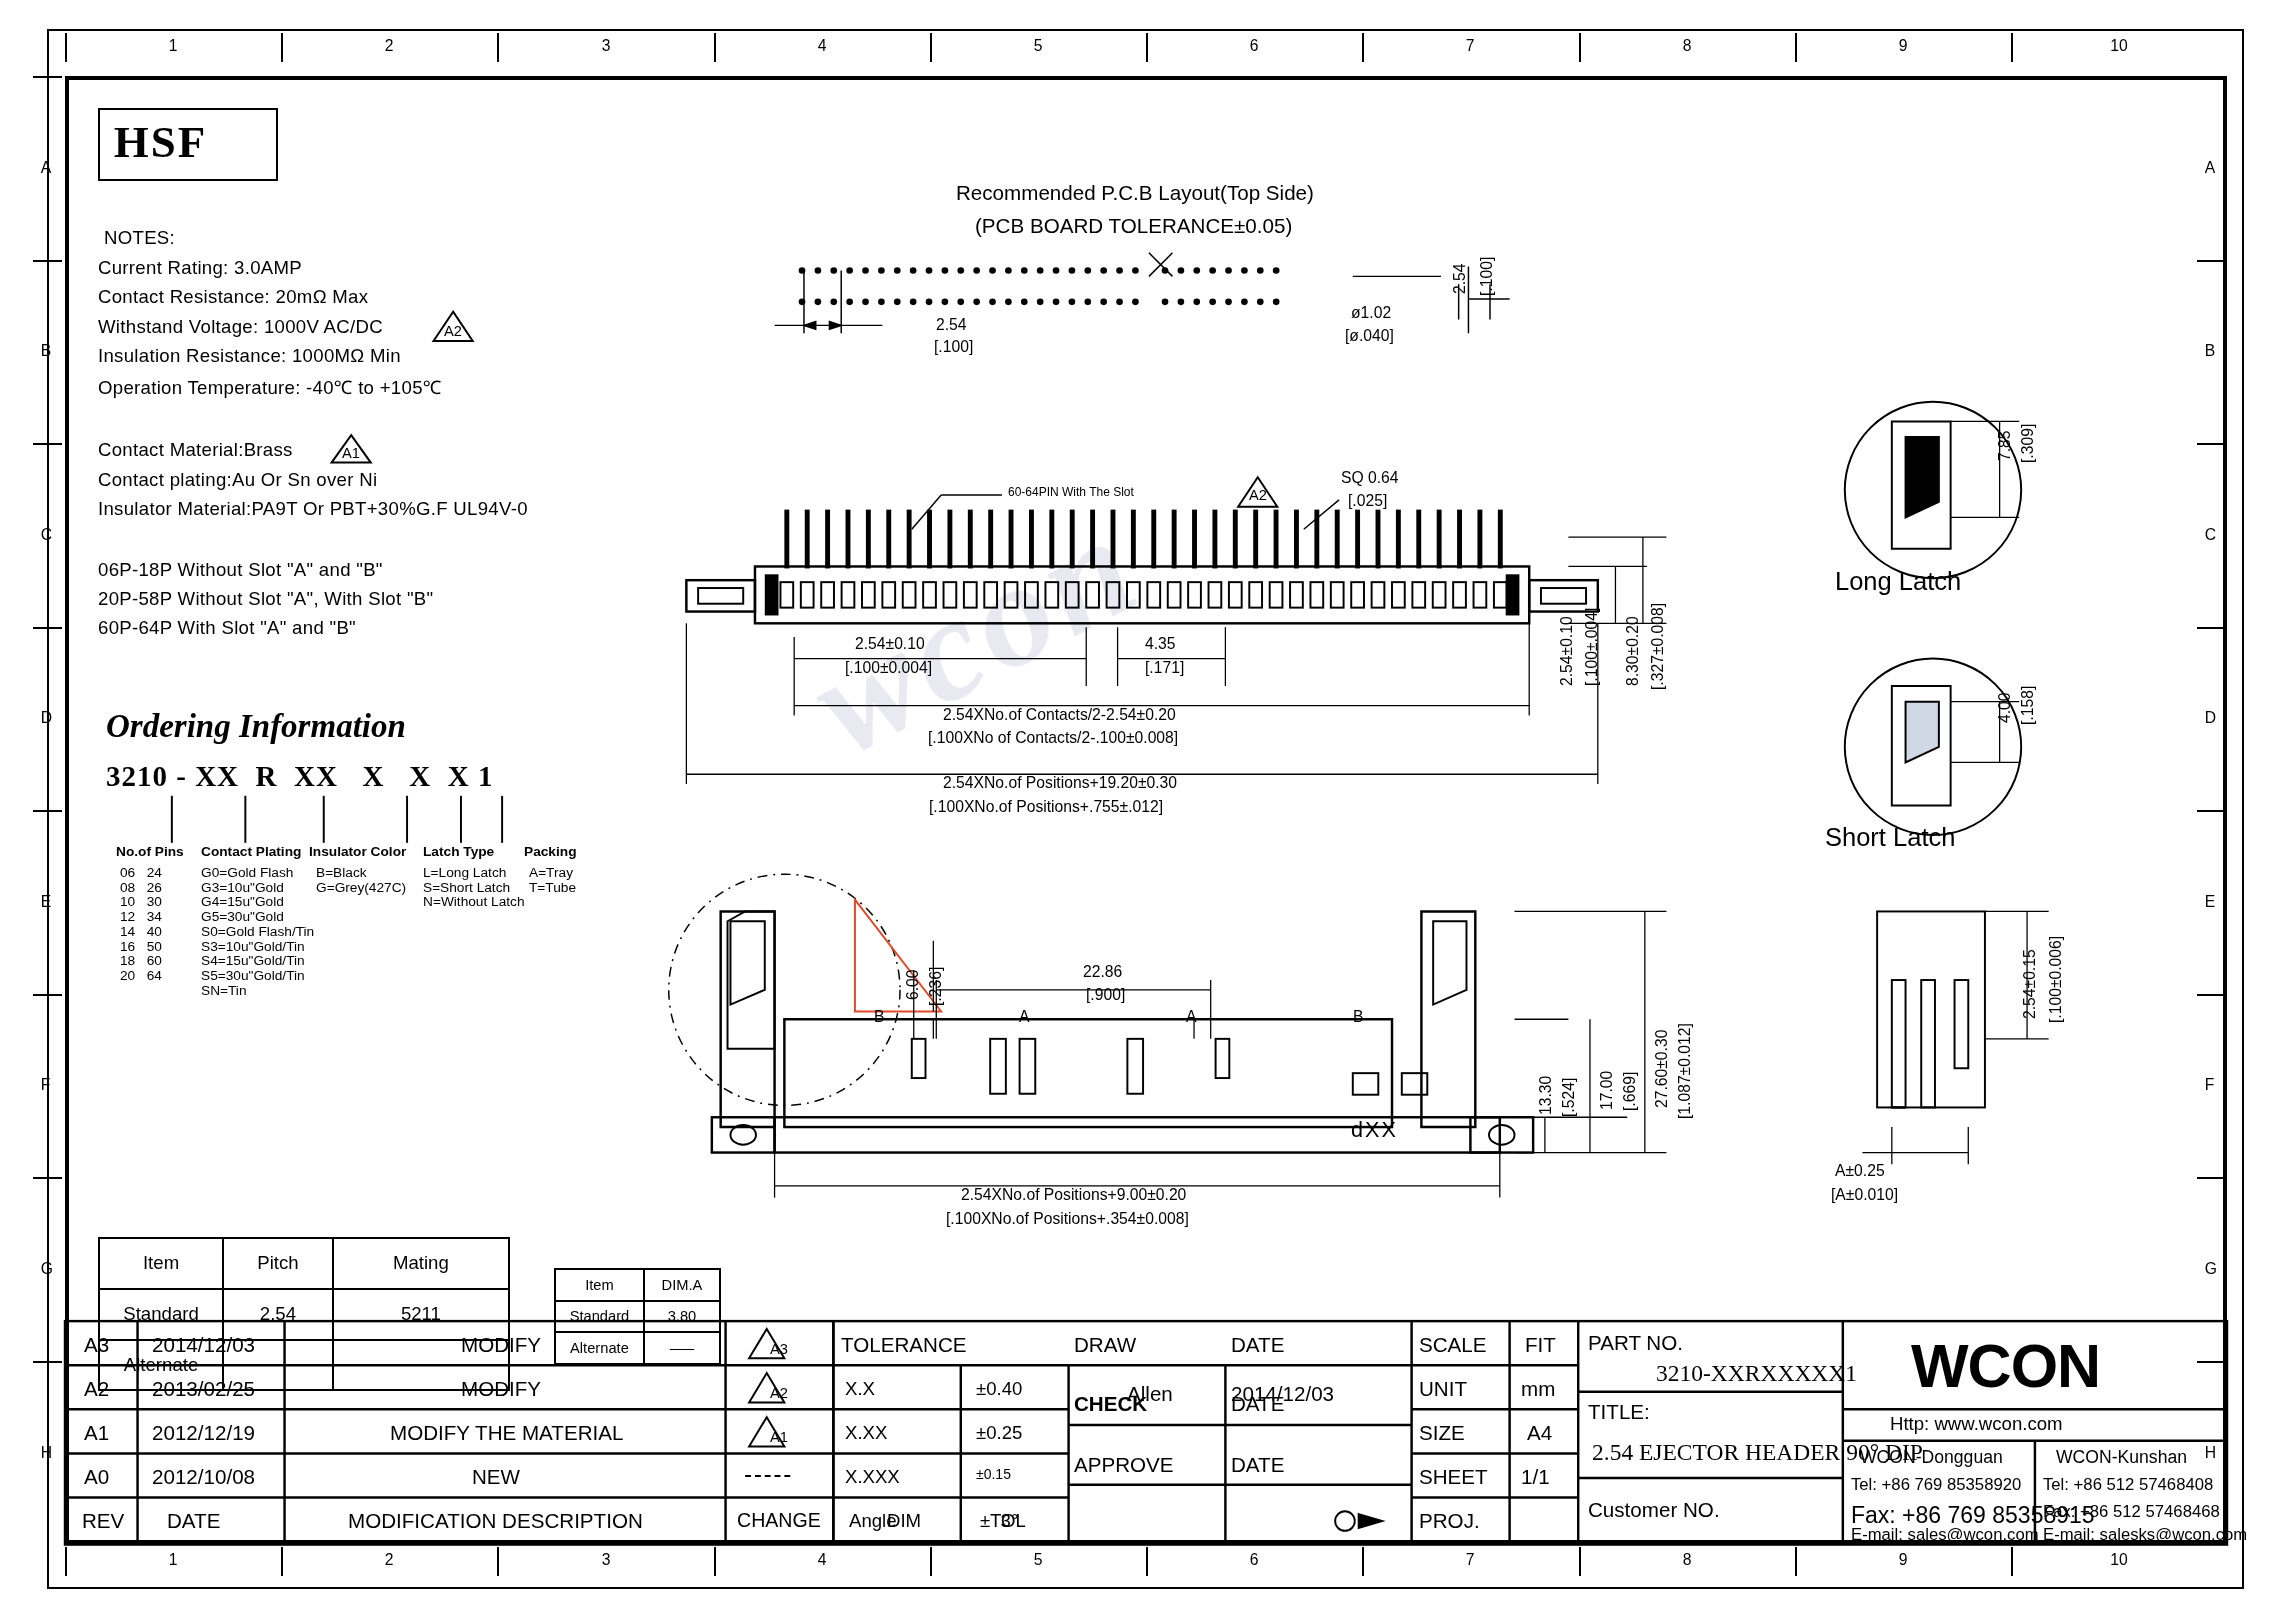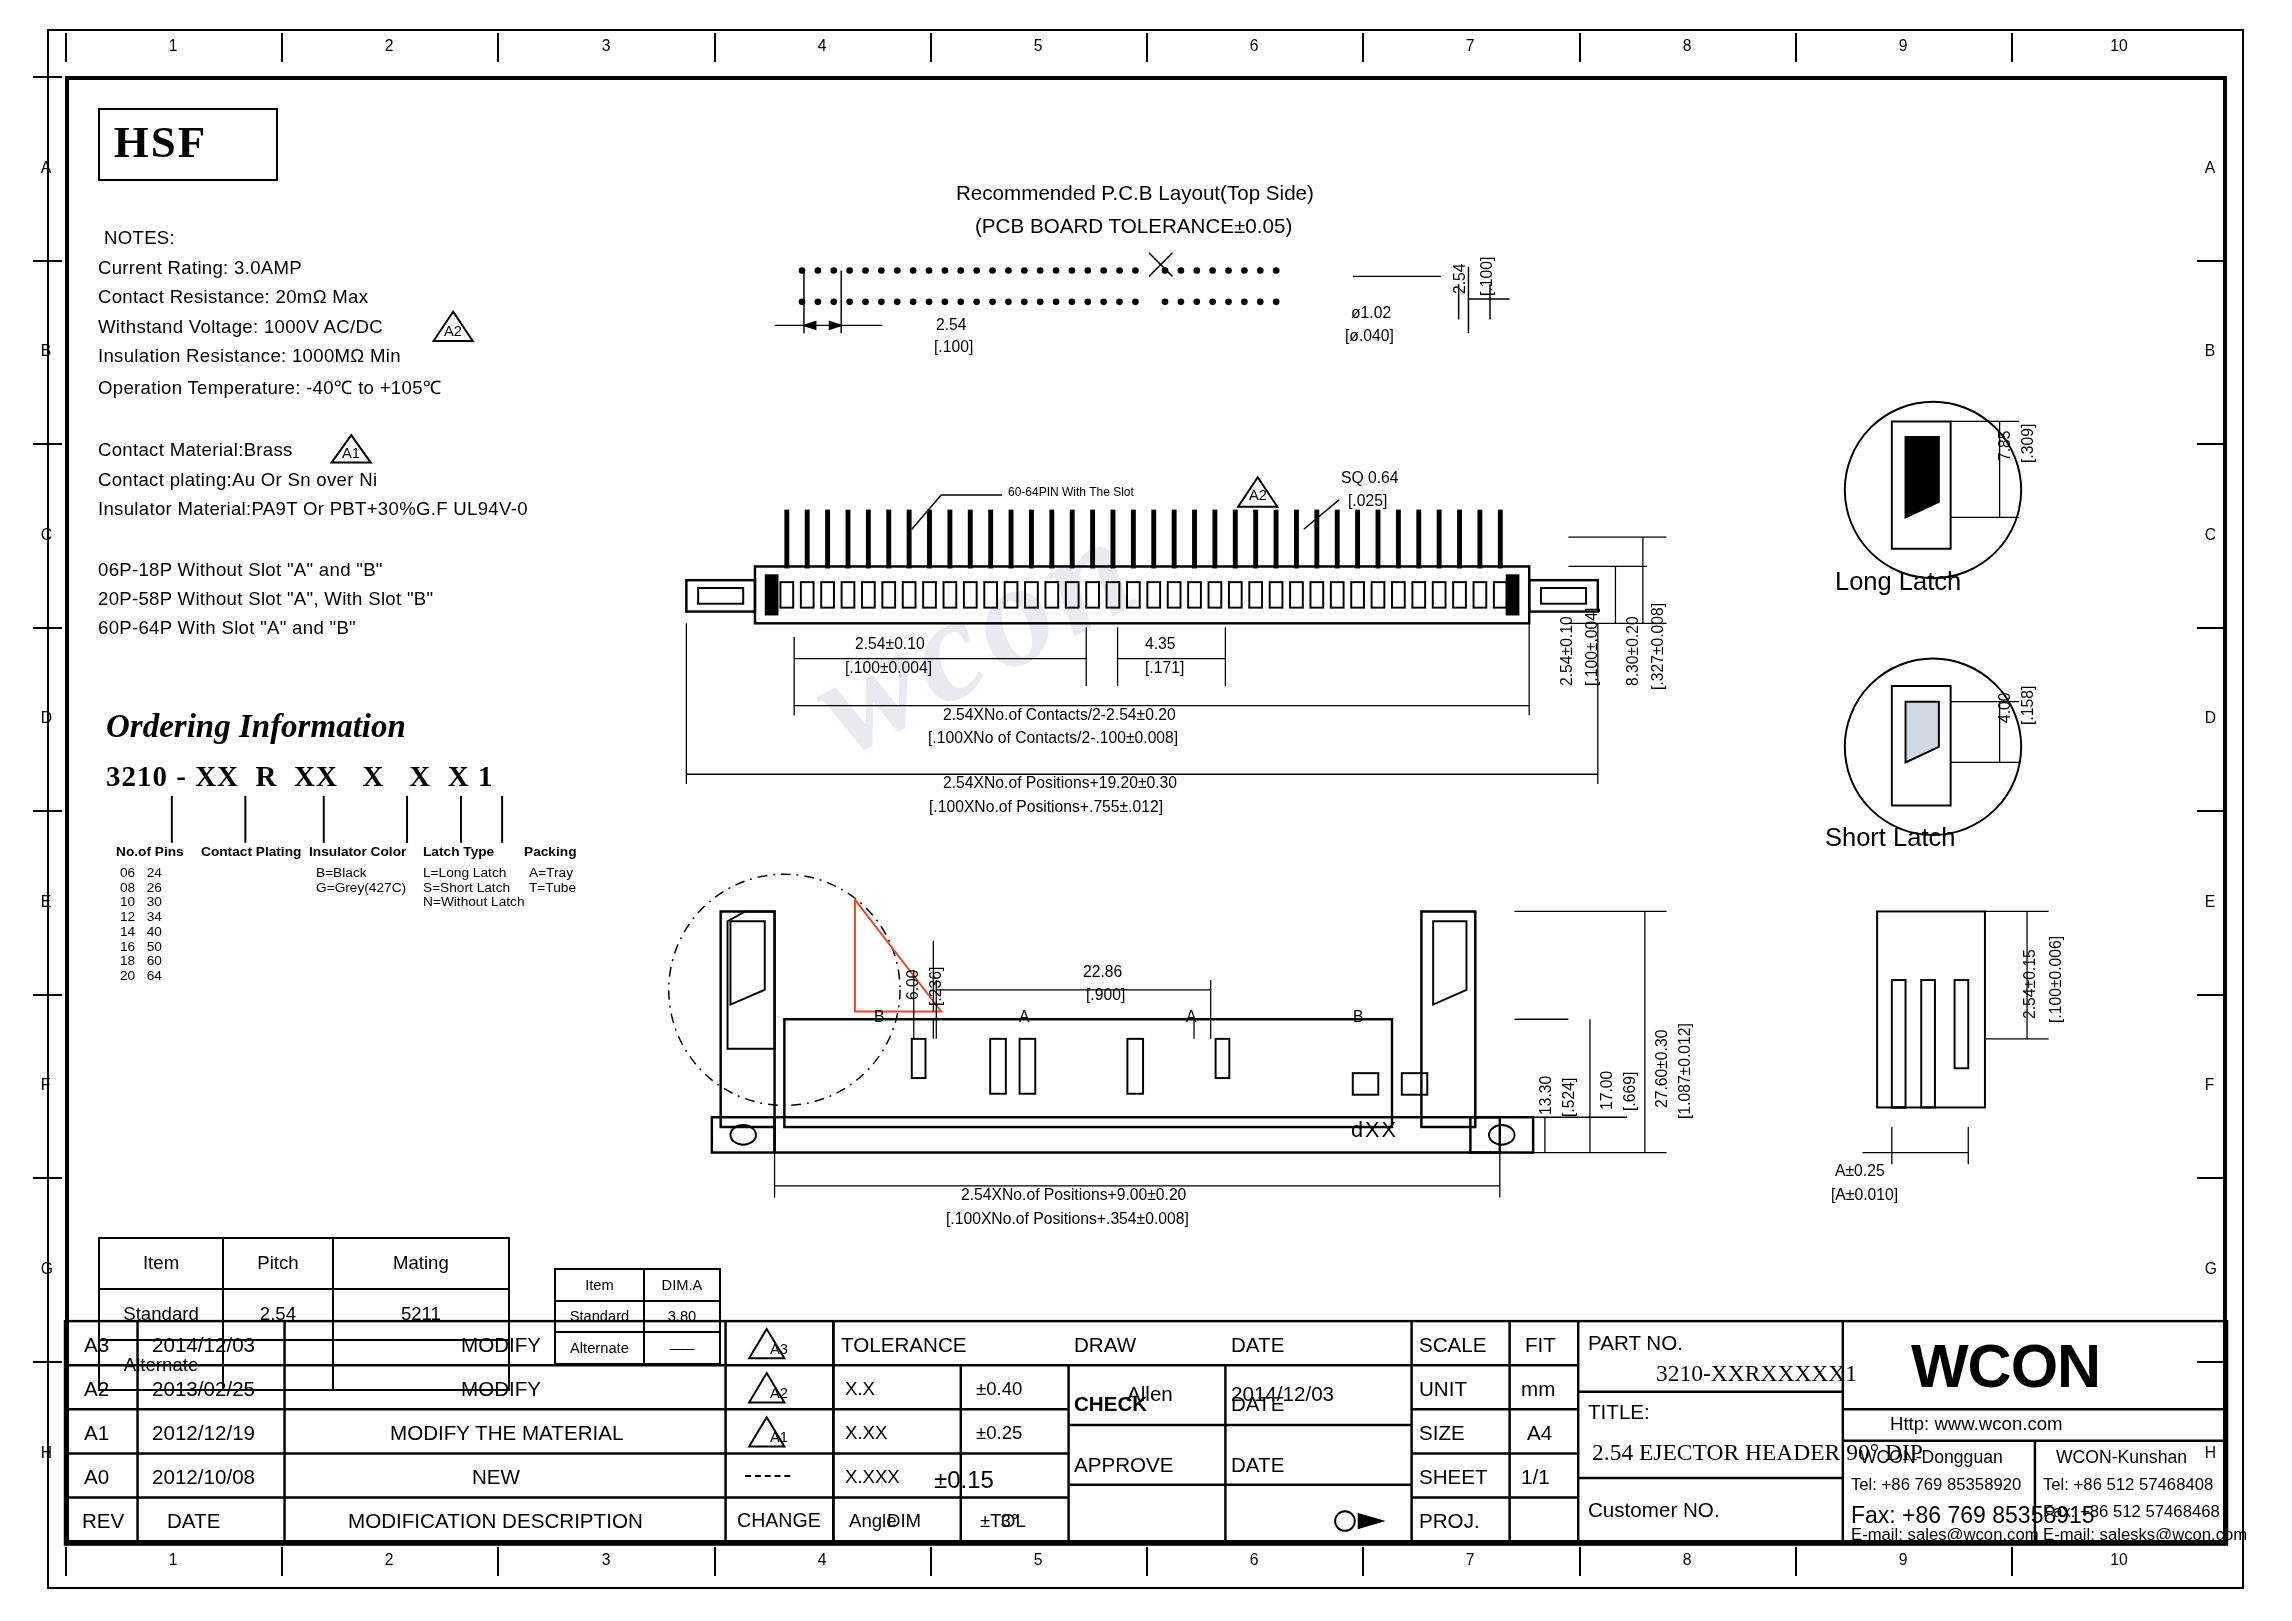--- a/index.html
+++ b/index.html
@@ -164,20 +164,21 @@
     </g>
   </svg>
 
   <div class="txt ordcols" style="left:116px;top:845px;font-weight:bold;">No.of Pins</div>
   <div class="txt ordcols" style="left:201px;top:845px;font-weight:bold;">Contact Plating</div>
   <div class="txt ordcols" style="left:309px;top:845px;font-weight:bold;">Insulator Color</div>
   <div class="txt ordcols" style="left:423px;top:845px;font-weight:bold;">Latch Type</div>
   <div class="txt ordcols" style="left:524px;top:845px;font-weight:bold;">Packing</div>
 
   <div class="txt ordcols" style="left:120px;top:866px;" id="ordc0"><div>06   24</div><div>08   26</div><div>10   30</div><div>12   34</div><div>14   40</div><div>16   50</div><div>18   60</div><div>20   64</div></div>
+  <div class="txt ordcols" style="left:201px;top:866px;" id="ordc1"><div>G0=Gold Flash</div><div>G3=10u"Gold</div><div>G4=15u"Gold</div><div>G5=30u"Gold</div><div>S0=Gold Flash/Tin</div><div>S3=10u"Gold/Tin</div><div>S4=15u"Gold/Tin</div><div>S5=30u"Gold/Tin</div><div>SN=Tin</div></div>
   <div class="txt ordcols" style="left:316px;top:866px;" id="ordc2"><div>B=Black</div><div>G=Grey(427C)</div></div>
   <div class="txt ordcols" style="left:423px;top:866px;" id="ordc3"><div>L=Long Latch</div><div>S=Short Latch</div><div>N=Without Latch</div></div>
   <div class="txt ordcols" style="left:529px;top:866px;" id="ordc4"><div>A=Tray</div><div>T=Tube</div></div>
 
   <div class="txt" style="left:956px;top:181px;font-size:20.6px;">Recommended P.C.B Layout(Top Side)</div>
   <div class="txt" style="left:975px;top:214px;font-size:20.6px;">(PCB BOARD TOLERANCE±0.05)</div>
 
   <svg width="2293" height="1621" style="pointer-events:none;" viewBox="0 0 2339 1654">
     <g fill="#000" id="pcbpads">
         <circle cx="818" cy="276" r="3.4"></circle>
@@ -638,21 +639,21 @@
   <div class="txt" style="left:348px;top:1509px;font-size:20.6px;">MODIFICATION DESCRIPTION</div>
   <div class="txt" style="left:737px;top:1509px;font-size:19.6px;">CHANGE</div>
 
   <div class="txt" style="left:841px;top:1333px;font-size:20.6px;">TOLERANCE</div>
   <div class="txt" style="left:845px;top:1378px;font-size:18.6px;">X.X</div>
   <div class="txt" style="left:845px;top:1422px;font-size:18.6px;">X.XX</div>
   <div class="txt" style="left:845px;top:1466px;font-size:18.6px;">X.XXX</div>
   <div class="txt" style="left:849px;top:1510px;font-size:18.6px;">Angle</div>
   <div class="txt" style="left:976px;top:1378px;font-size:18.6px;">±0.40</div>
   <div class="txt" style="left:976px;top:1422px;font-size:18.6px;">±0.25</div>
-  <div class="txt" style="left:934px;top:1466px;font-size:24px;">±0.15</div>
+  <div class="txt" style="left:976px;top:1466px;font-size:14px;">±0.15</div>
   <div class="txt" style="left:980px;top:1510px;font-size:18.6px;">±  3°</div>
   <div class="txt" style="left:857px;top:1510px;font-size:0px;"></div>
   <div class="txt" style="left:984px;top:1510px;font-size:0px;"></div>
   <div class="txt" style="left:874px;top:1510px;font-size:0px;"></div>
   <div class="txt" style="left:868px;top:1514px;font-size:0;"></div>
   <div class="txt" style="left:880px;top:1510px;font-size:0;"></div>
 
   <div class="txt" style="left:1074px;top:1333px;font-size:20.6px;">DRAW</div>
   <div class="txt" style="left:1127px;top:1382px;font-size:20.6px;">Allen</div>
   <div class="txt" style="left:1074px;top:1392px;font-size:20.6px;font-weight:bold;">CHECK</div>

